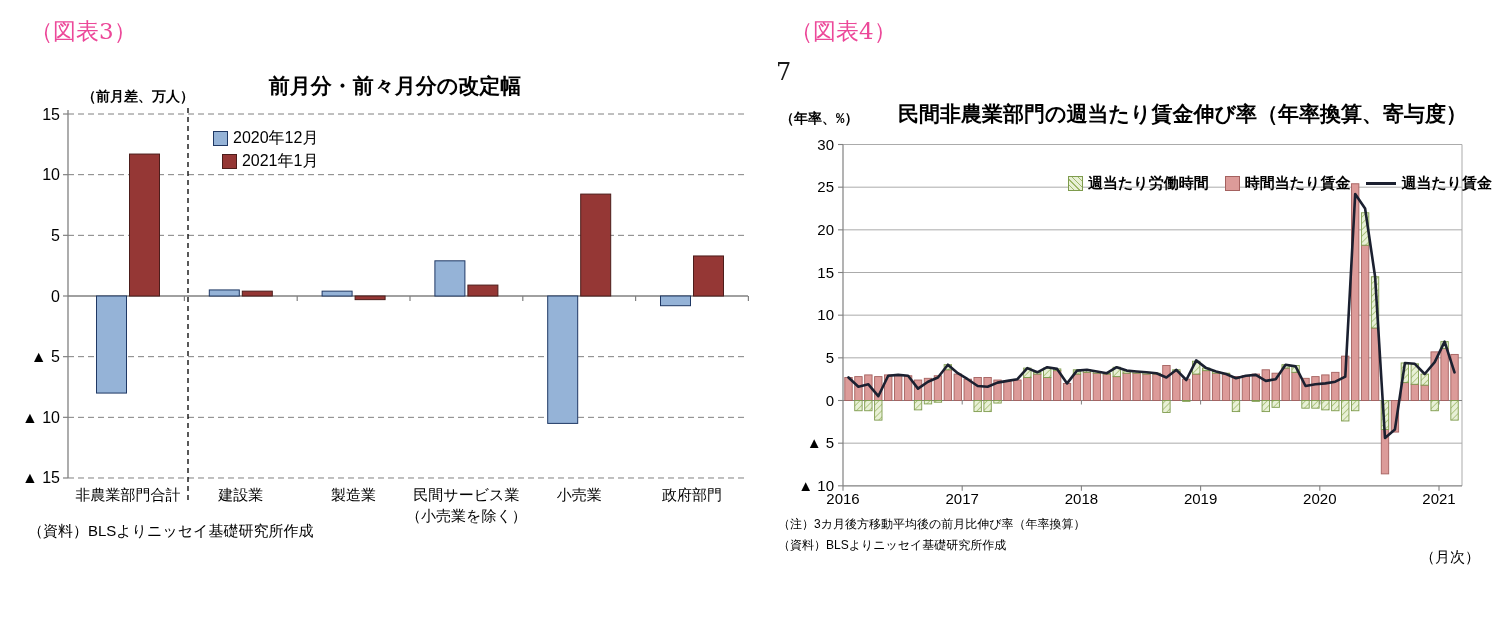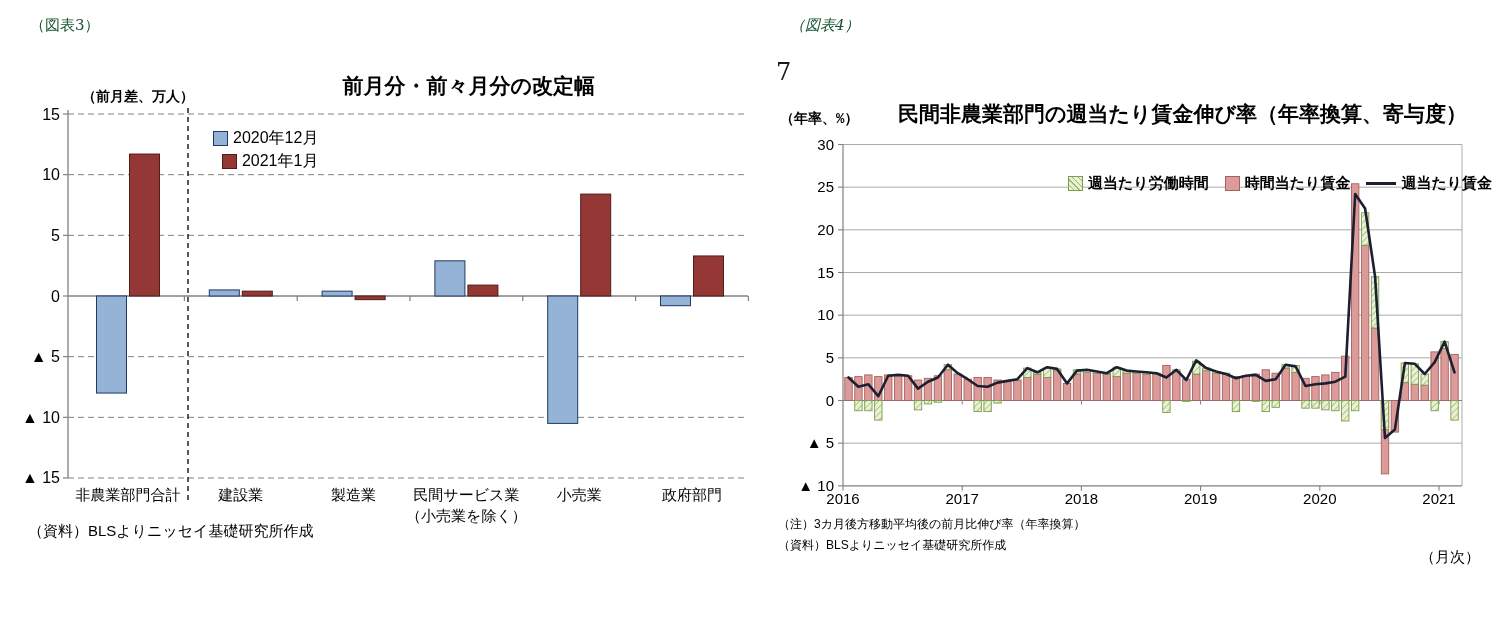--- a/index.html
+++ b/index.html
@@ -1,19 +1,19 @@
 <!DOCTYPE html>
 <html><head>
 <meta charset="utf-8">
 <style>
   html,body{margin:0;padding:0;background:#fff;}
   .canvas{position:relative;width:1506px;height:619px;background:#ffffff;overflow:hidden;
           font-family:"Liberation Sans",sans-serif;color:#000;}
   .abs{position:absolute;}
-  .fig-tag{font-family:"DejaVu Serif",serif;font-size:15px;color:#14532d;}
+  .fig-tag{font-family:"DejaVu Serif",serif;font-size:23px;color:#ec4899;}
   .page-num{font-family:"DejaVu Serif",serif;font-size:24px;color:#1a1a1a;}
   .chart-title{font-size:21px;font-weight:bold;letter-spacing:0px;}
   .unit-label{font-size:14px;font-weight:bold;}
   .legend{display:flex;align-items:center;font-size:16px;}
   .legend.vertical{flex-direction:column;align-items:flex-end;}
   .legend-item{display:flex;align-items:center;margin-right:16px;white-space:nowrap;}
   .legend.vertical .legend-item{margin:1px 0;}
   .sw{width:13px;height:13px;margin-right:5px;flex:0 0 auto;}
   .sw-blue{background:#95B3D7;border:1px solid #1F3864;}
   .sw-red{background:#953735;border:1px solid #4C1D1B;}
@@ -246,36 +246,36 @@
         <text x="962.2" y="504" font-size="15" text-anchor="middle" fill="#000">2017</text>
         <text x="1081.4" y="504" font-size="15" text-anchor="middle" fill="#000">2018</text>
         <text x="1200.6" y="504" font-size="15" text-anchor="middle" fill="#000">2019</text>
         <text x="1319.8" y="504" font-size="15" text-anchor="middle" fill="#000">2020</text>
         <text x="1439" y="504" font-size="15" text-anchor="middle" fill="#000">2021</text>
       </g>
   </svg>
 
   <div class="abs fig-tag" style="left:30px;top:16px;">（図表3）</div>
   <div class="abs unit-label" style="left:82px;top:88px;">（前月差、万人）</div>
-  <div class="abs chart-title" style="left:195px;top:72px;width:400px;text-align:right;">前月分・前々月分の改定幅</div>
+  <div class="abs chart-title" style="left:195px;top:72px;width:400px;text-align:center;">前月分・前々月分の改定幅</div>
 
   <div class="abs legend vertical" style="left:213px;top:127px;">
     <div class="legend-item">
       <span class="sw sw-blue"></span>
       <span>2020年12月</span>
     </div>
     <div class="legend-item">
       <span class="sw sw-red"></span>
       <span>2021年1月</span>
     </div>
   </div>
 
   <div class="abs src-note" style="left:28px;top:522px;">（資料）BLSよりニッセイ基礎研究所作成</div>
 
-  <div class="abs fig-tag" style="left:790px;top:16px;font-style:italic;">（図表4）</div>
+  <div class="abs fig-tag" style="left:790px;top:16px;">（図表4）</div>
   <div class="abs page-num" style="left:776px;top:58px;">7</div>
   <div class="abs unit-label" style="left:780px;top:110px;font-family:Liberation Mono, monospace;">（年率、%）</div>
   <div class="abs chart-title" style="left:898px;top:100px;width:580px;">民間非農業部門の週当たり賃金伸び率（年率換算、寄与度）</div>
 
   <div class="abs legend" style="left:1068px;top:174px;font-size:15px;font-weight:bold;">
     <div class="legend-item">
       <span class="sw sw-green"></span>
       <span>週当たり労働時間</span>
     </div>
     <div class="legend-item">

